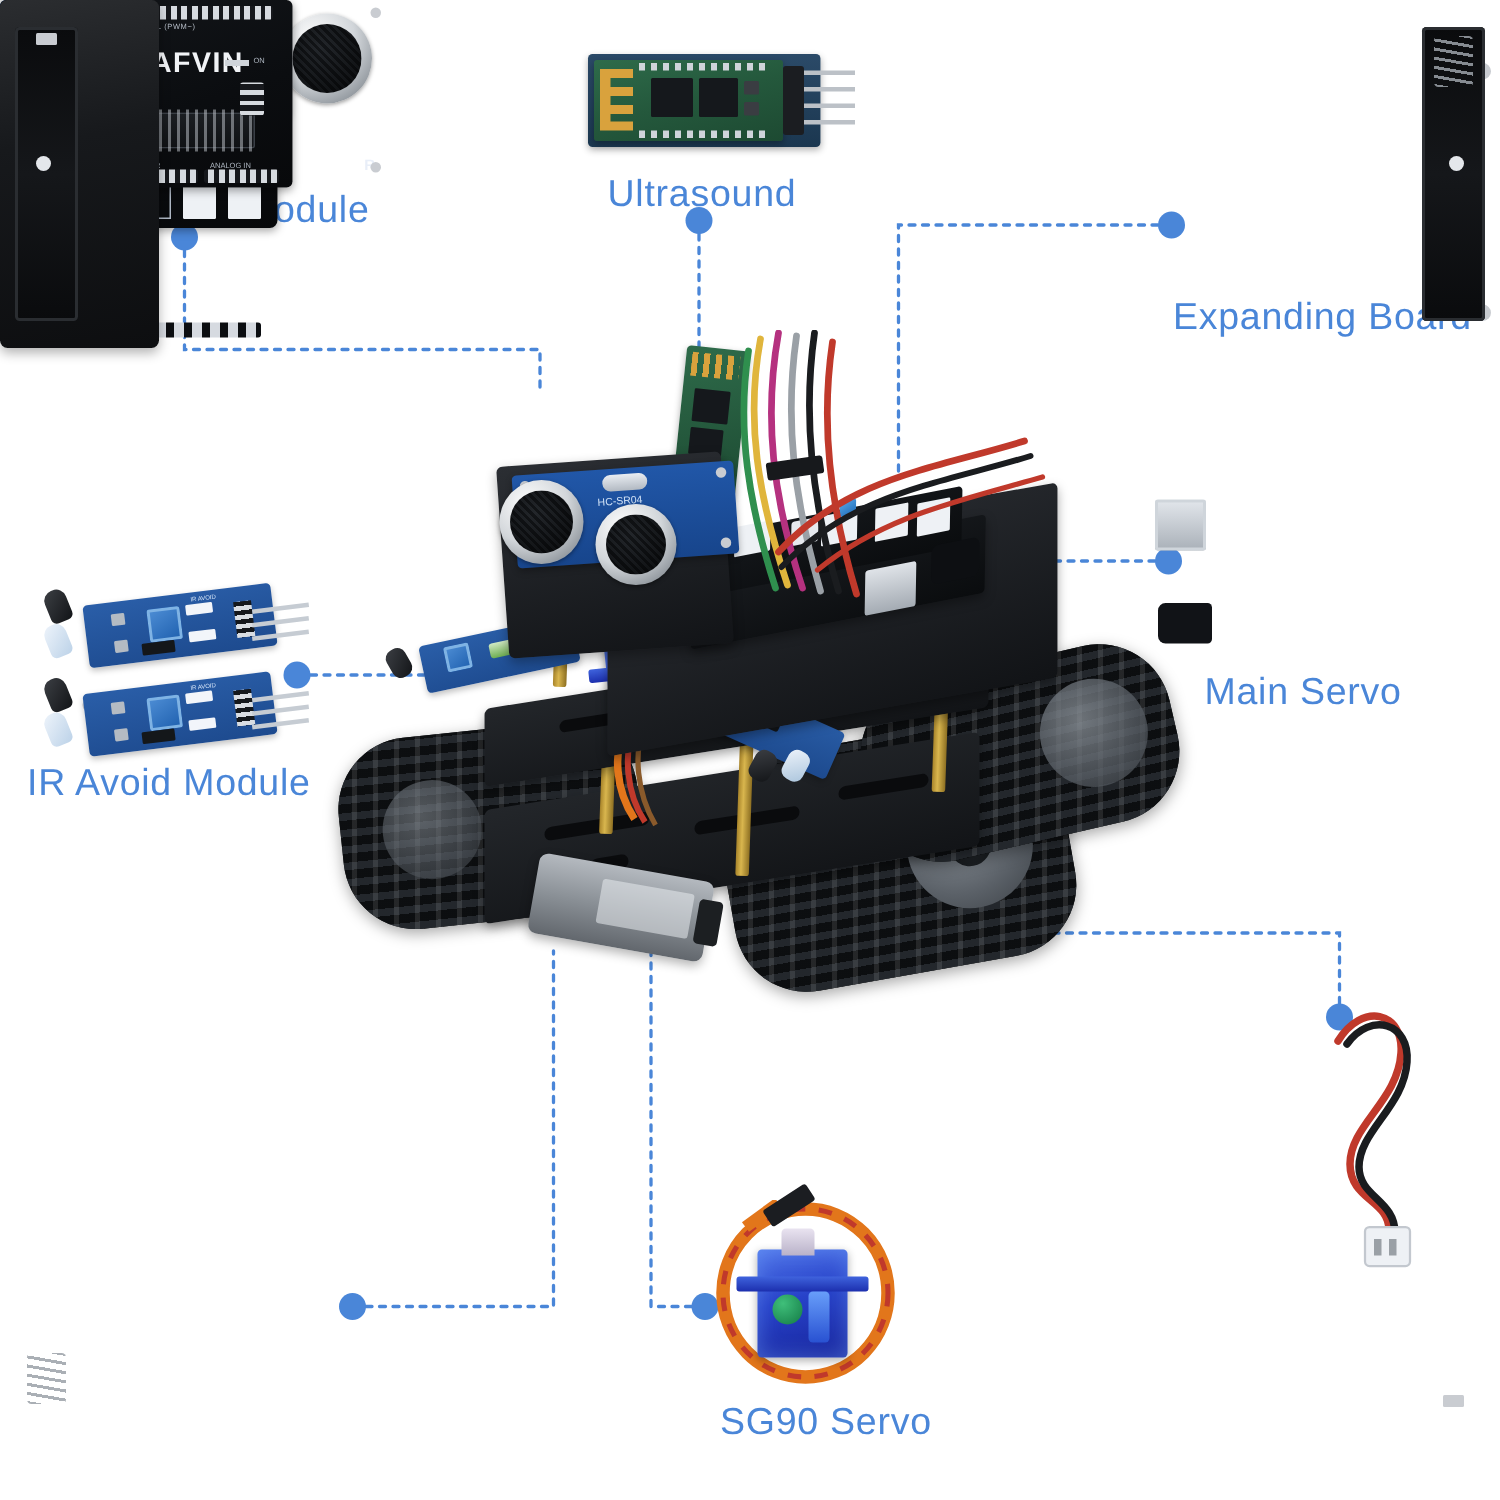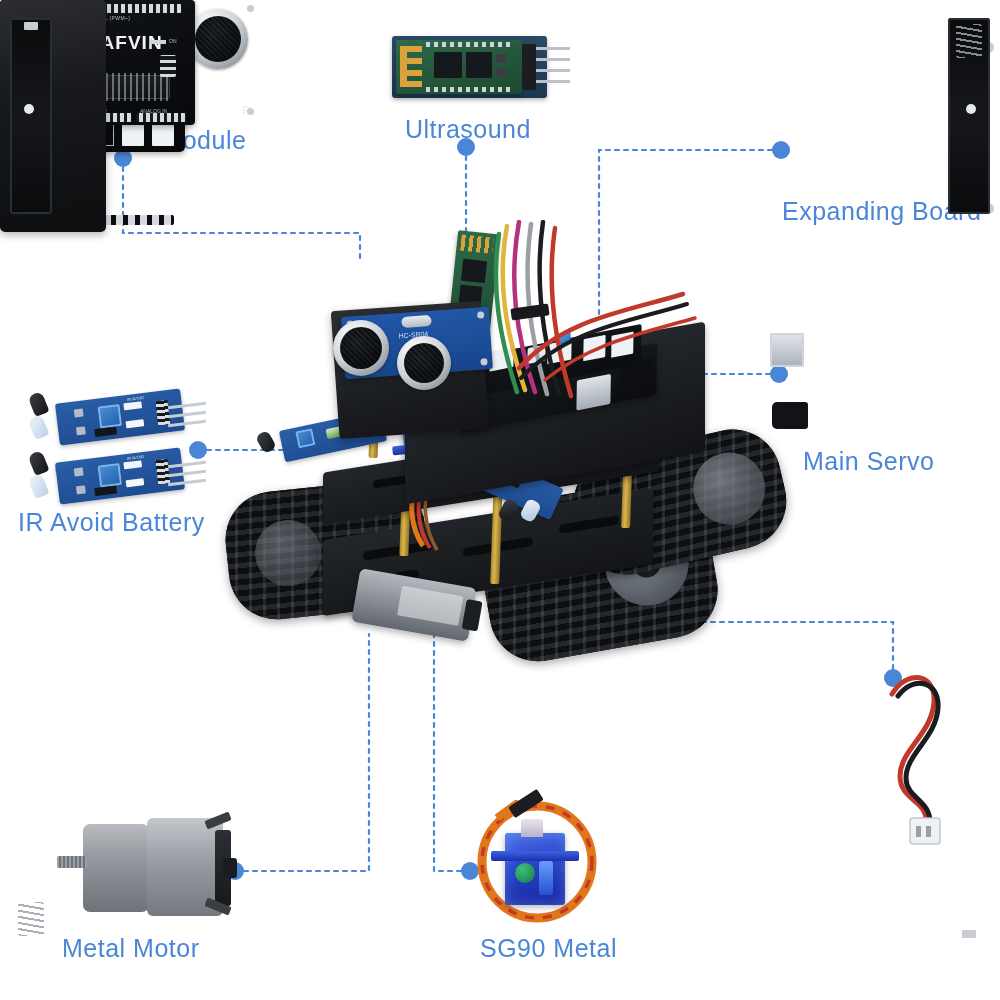--- a/index.html
+++ b/index.html
@@ -316,42 +316,23 @@
              background:repeating-linear-gradient(0deg,#d9dde2 0 3px,#15181c 3px 6px);"></div>
         <div style="position:absolute;left:72px;top:2px;color:#cfe0f5;font-size:4px;">IR AVOID</div>
       </div>
       <div class="ir-led dark" style="left:31px;top:452px;transform:rotate(-22deg);"></div>
       <div class="ir-led clear" style="left:31px;top:475px;transform:rotate(-22deg);"></div>
       <div style="position:absolute;left:168px;top:463px;width:38px;height:3px;background:#c6ccd3;transform:rotate(-7deg);"></div>
       <div style="position:absolute;left:168px;top:472px;width:38px;height:3px;background:#c6ccd3;transform:rotate(-7deg);"></div>
       <div style="position:absolute;left:168px;top:481px;width:38px;height:3px;background:#c6ccd3;transform:rotate(-7deg);"></div>
     </div>
 
-    <div class="lbl" style="left:18px;top:508px;">IR Avoid Battery</div>
-  </div>
-
-  <div class="part" style="left:0;top:0;width:300px;height:960px;">
-    <div id="motor" style="position:absolute;">
-      <div class="mot-body" style="left:28px;top:14px;width:66px;height:88px;
-           background:linear-gradient(180deg,#b8bcc1,#8f949a 45%,#6e7379);border-radius:7px;"></div>
-      <div class="mot-body" style="left:92px;top:8px;width:76px;height:98px;
-           background:linear-gradient(180deg,#c3c7cc,#979ca2 45%,#74797f);border-radius:6px;"></div>
-      <div style="position:absolute;left:160px;top:20px;width:16px;height:76px;
-           background:linear-gradient(180deg,#2c2f33,#17191c);border-radius:3px;"></div>
-      <div style="position:absolute;left:168px;top:48px;width:14px;height:20px;border-radius:3px;
-           background:#1a1c1f;"></div>
-      <div style="position:absolute;left:2px;top:46px;width:30px;height:12px;
-           background:repeating-linear-gradient(90deg,#9aa0a6 0 2px,#6e7379 2px 4px);border-radius:2px;"></div>
-      <div style="position:absolute;left:150px;top:6px;width:26px;height:9px;background:#3a3e43;
-           transform:rotate(-22deg);border-radius:2px;"></div>
-      <div style="position:absolute;left:150px;top:92px;width:26px;height:9px;background:#3a3e43;
-           transform:rotate(22deg);border-radius:2px;"></div>
-    </div>
-    <div class="lbl" style="left:62px;top:934px;">Metal Motor</div>
-  </div>
+    <div class="lbl" style="left:18px;top:508px;">IR Avoid Module</div>
+  </div>
+
 
   <div class="part" style="left:0;top:0;width:700px;height:960px;">
     <div id="servo" style="position:absolute;">
 
       <svg width="130" height="130" style="position:absolute;left:-12px;top:-5px;">
         <ellipse cx="62" cy="62" rx="55" ry="56" fill="none" stroke="#e2761b" stroke-width="9"></ellipse>
         <ellipse cx="62" cy="62" rx="55" ry="56" fill="none" stroke="#c0392b" stroke-width="3.4" stroke-dasharray="9 9"></ellipse>
         <path d="M22,18 L44,2" stroke="#e2761b" stroke-width="8" fill="none"></path>
       </svg>
       <div style="position:absolute;left:22px;top:-8px;width:34px;height:13px;background:#1b1d21;
@@ -362,21 +343,21 @@
            box-shadow:0 2px 6px rgba(0,0,0,.3), inset 0 0 14px rgba(120,170,255,.45);"></div>
       <div style="position:absolute;left:4px;top:46px;width:88px;height:10px;border-radius:2px;
            background:linear-gradient(180deg,#3f63dd,#1c2fae);"></div>
       <div style="position:absolute;left:34px;top:14px;width:22px;height:18px;border-radius:3px 3px 0 0;
            background:linear-gradient(180deg,#e9e3f0,#b9b2c9);"></div>
       <div style="position:absolute;left:28px;top:58px;width:20px;height:20px;border-radius:50%;
            background:radial-gradient(circle at 35% 30%,#3fbf7a,#137a45);"></div>
       <div style="position:absolute;left:52px;top:56px;width:14px;height:34px;border-radius:3px;
            background:linear-gradient(180deg,#6fa8ff,#2a55d6);opacity:.9;"></div>
     </div>
-    <div class="lbl" style="left:480px;top:934px;">SG90 Metal</div>
+    <div class="lbl" style="left:480px;top:934px;">SG90 Servo</div>
   </div>
 
   <div class="part" style="left:0;top:0;width:1000px;height:960px;">
     <div id="batt">
       <div class="bat-cell" style="left:10px;"></div>
       <div class="bat-cell" style="right:10px;"></div>
       <div class="spring" style="left:18px;bottom:24px;"></div>
       <div class="spring" style="right:18px;top:24px;"></div>
       <div style="position:absolute;left:24px;top:22px;width:14px;height:8px;background:#c9ccd1;border-radius:1px;"></div>
       <div style="position:absolute;right:24px;bottom:22px;width:14px;height:8px;background:#c9ccd1;border-radius:1px;"></div>

